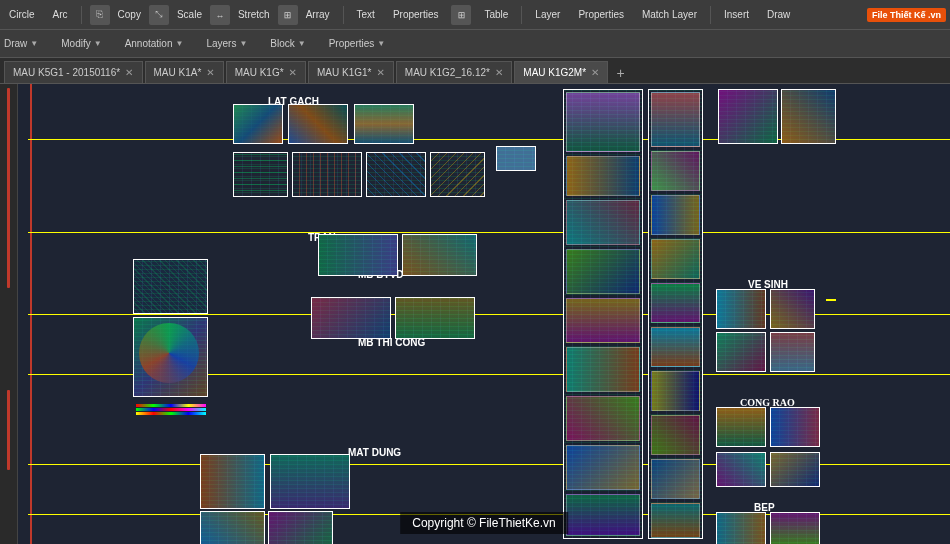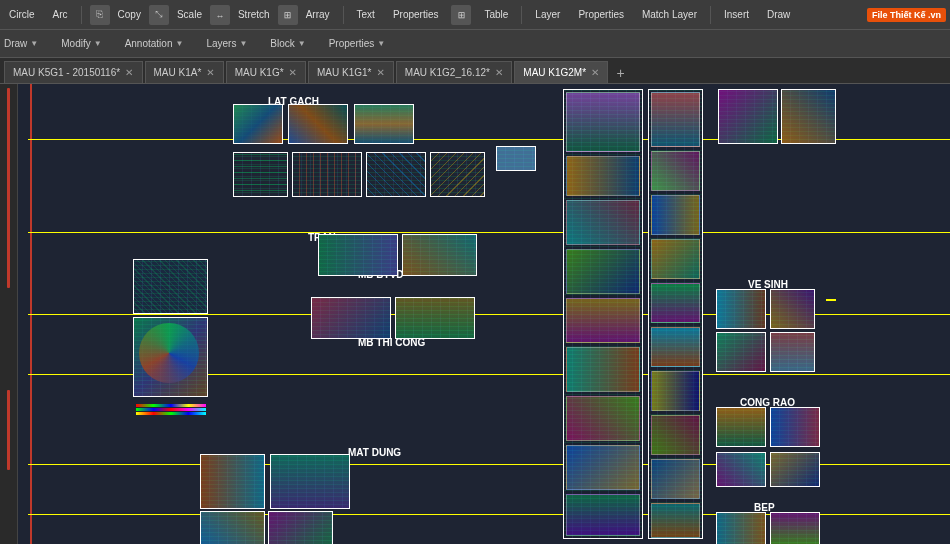--- a/index.html
+++ b/index.html
@@ -439,21 +439,21 @@
     </div>
     <div class="cad-block" style="left:698px;top:248px;width:50px;height:40px;">
       <div style="position:absolute;inset:0;background:linear-gradient(135deg,rgba(0,255,150,0.4),rgba(200,0,100,0.4));"></div>
     </div>
     <div class="cad-block" style="left:752px;top:248px;width:45px;height:40px;">
       <div style="position:absolute;inset:0;background:linear-gradient(0deg,rgba(100,200,255,0.4),rgba(255,100,100,0.4));"></div>
     </div>
 
     <div style="position:absolute;left:808px;top:215px;width:10px;height:2px;background:#ffff00;"></div>
 
-    <div class="drawing-label" style="left:722px;top:313px;">CONG RAO</div>
+    <div class="drawing-label" style="left:722px;top:313px;font-family:Liberation Serif, serif;">CONG RAO</div>
     <div class="cad-block" style="left:698px;top:323px;width:50px;height:40px;">
       <div style="position:absolute;inset:0;background:linear-gradient(180deg,rgba(255,150,0,0.5),rgba(0,200,100,0.3));"></div>
     </div>
     <div class="cad-block" style="left:752px;top:323px;width:50px;height:40px;">
       <div style="position:absolute;inset:0;background:linear-gradient(90deg,rgba(0,100,255,0.5),rgba(255,50,100,0.4));"></div>
     </div>
     <div class="cad-block" style="left:698px;top:368px;width:50px;height:35px;">
       <div style="position:absolute;inset:0;background:linear-gradient(45deg,rgba(200,0,200,0.4),rgba(0,255,200,0.4));"></div>
     </div>
     <div class="cad-block" style="left:752px;top:368px;width:50px;height:35px;">
@@ -461,15 +461,16 @@
     </div>
 
     <div class="drawing-label" style="left:736px;top:418px;text-align:right;">BEP</div>
     <div class="cad-block" style="left:698px;top:428px;width:50px;height:35px;">
       <div style="position:absolute;inset:0;background:linear-gradient(90deg,rgba(0,200,255,0.4),rgba(255,150,0,0.4));"></div>
     </div>
     <div class="cad-block" style="left:752px;top:428px;width:50px;height:35px;">
       <div style="position:absolute;inset:0;background:linear-gradient(0deg,rgba(100,255,0,0.4),rgba(200,0,200,0.4));"></div>
     </div>
 
+    <div class="copyright-overlay">Copyright © FileThietKe.vn</div>
 
   </div>
 </div>
 
 </body></html>

